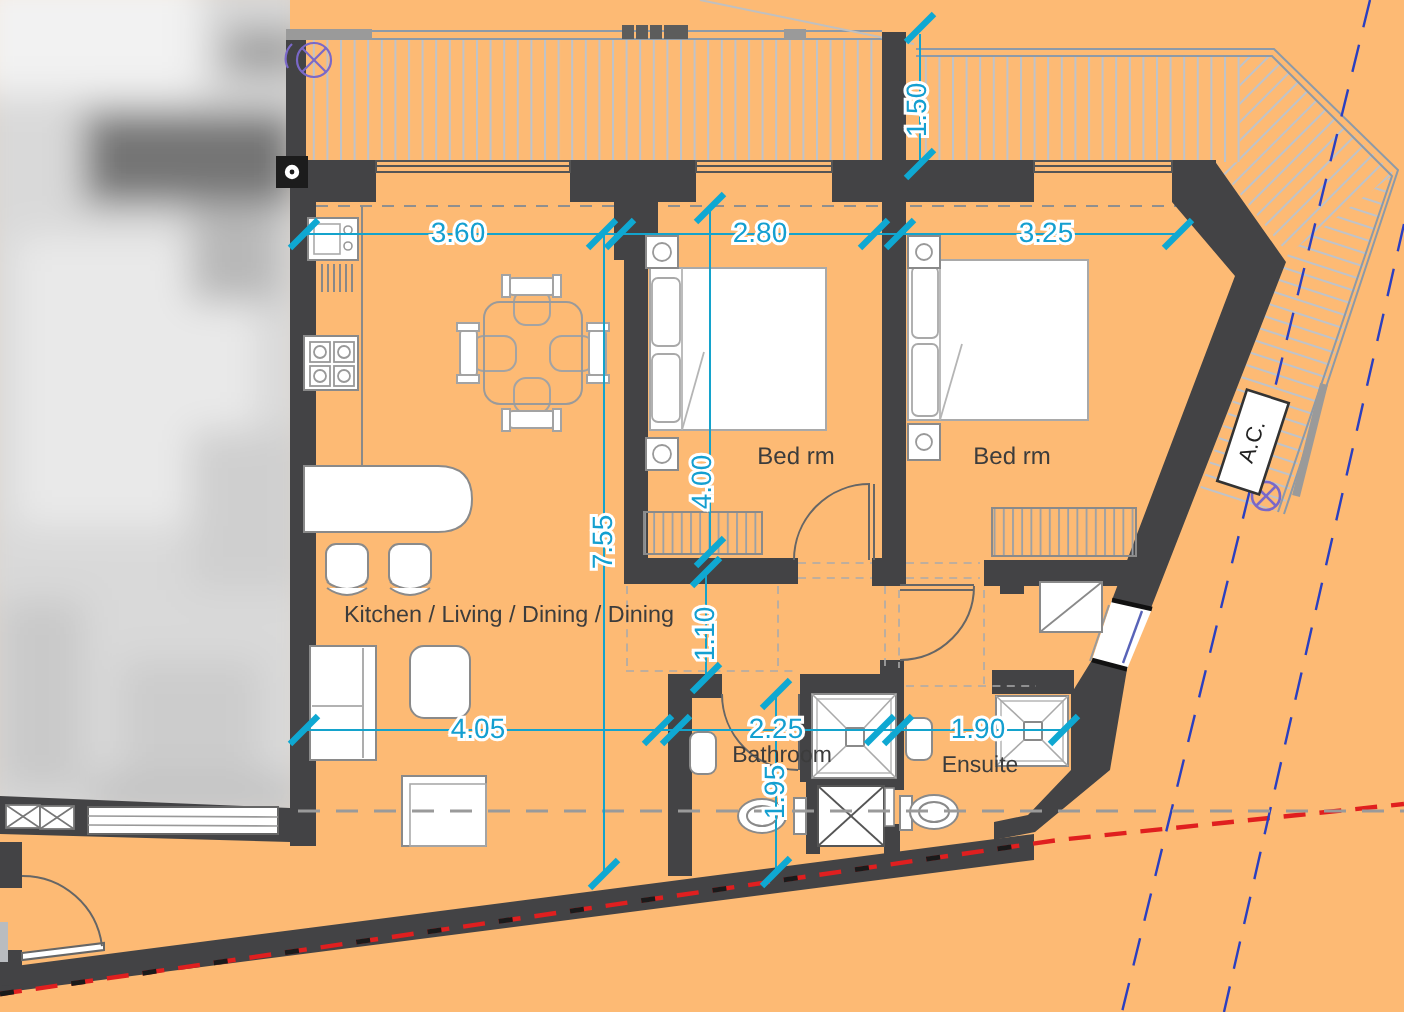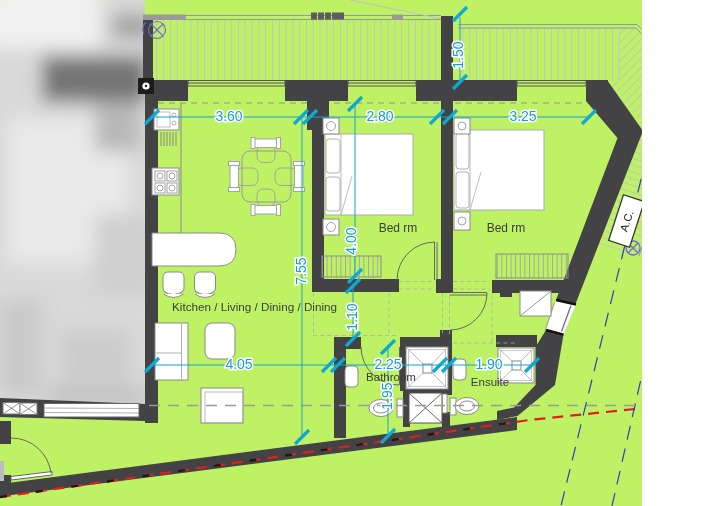--- a/index.html
+++ b/index.html
@@ -1,16 +1,16 @@
 <!DOCTYPE html>
 <html><head>
 <meta charset="utf-8">
 <style>
 html,body{margin:0;padding:0;background:#fff;}
-#stage{position:relative;width:642px;height:506px;overflow:hidden;background:#bef264;
+#stage{position:relative;width:702px;height:506px;overflow:hidden;background:#fdba74;
 font-family:"Liberation Sans", sans-serif;}
 svg{display:block;}
 </style>
 </head>
 <body>
 <div id="stage">
 <svg width="702" height="506" viewBox="0 0 702 506">
 <defs>
 <filter id="blurF" x="-20%" y="-20%" width="140%" height="140%">
           <feGaussianBlur stdDeviation="9"></feGaussianBlur>

